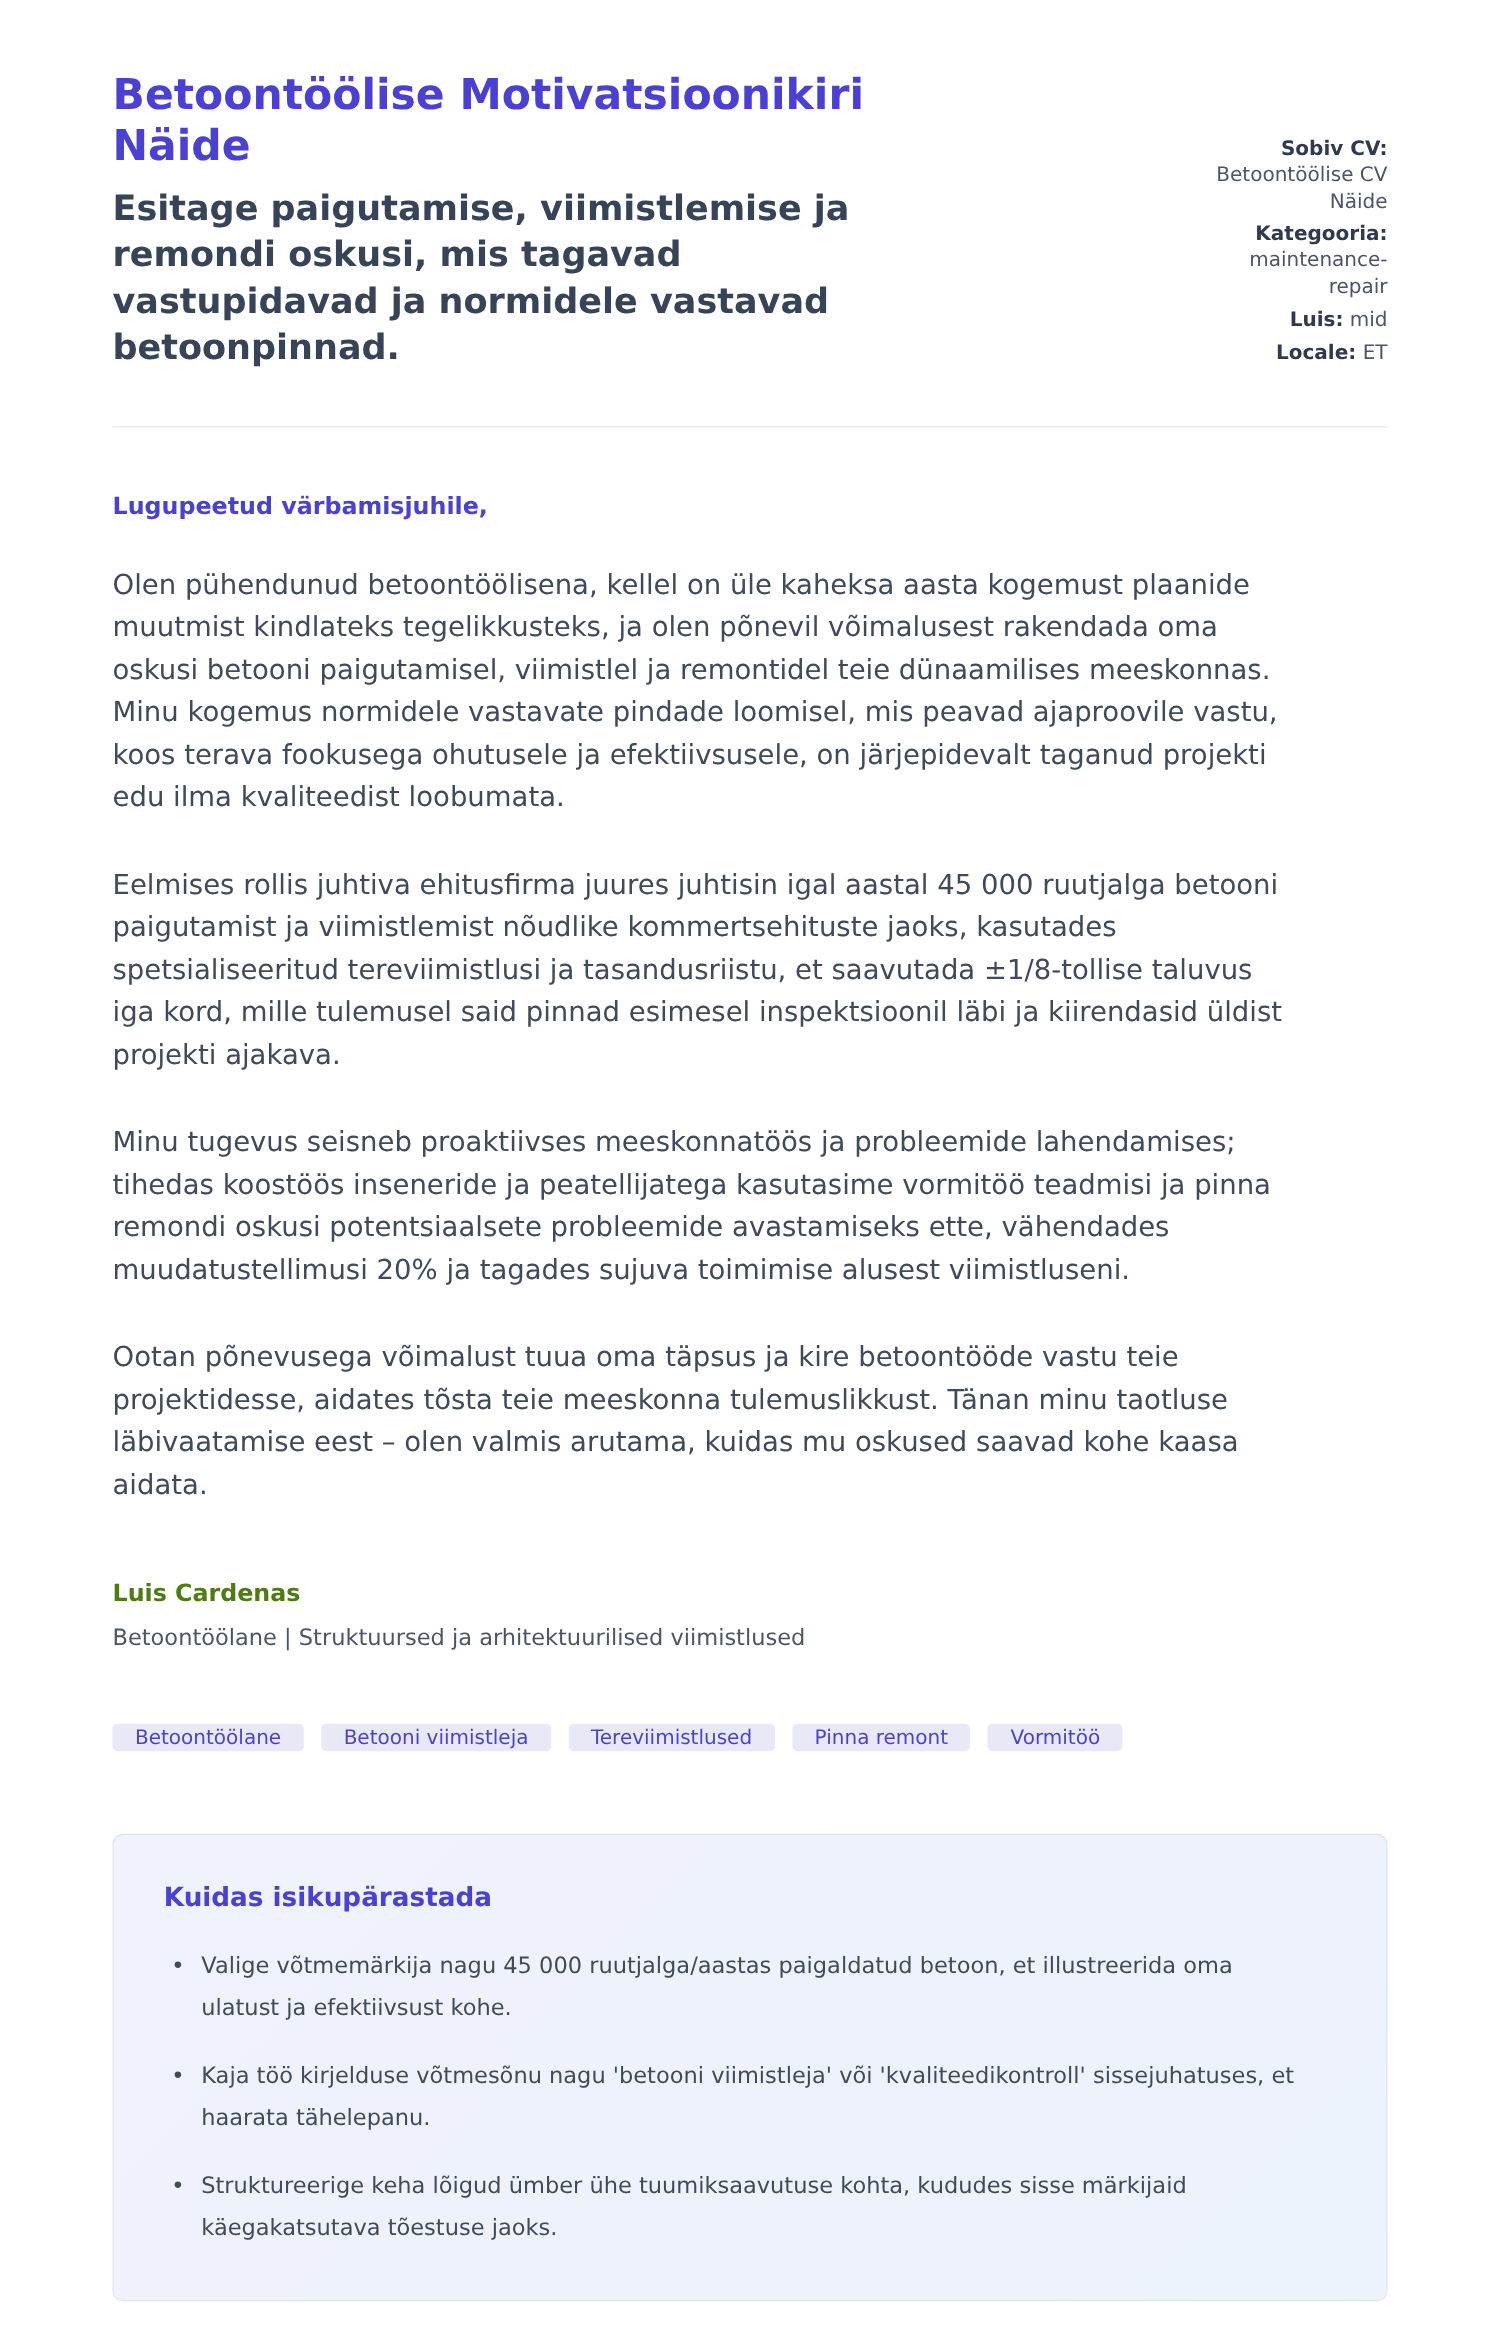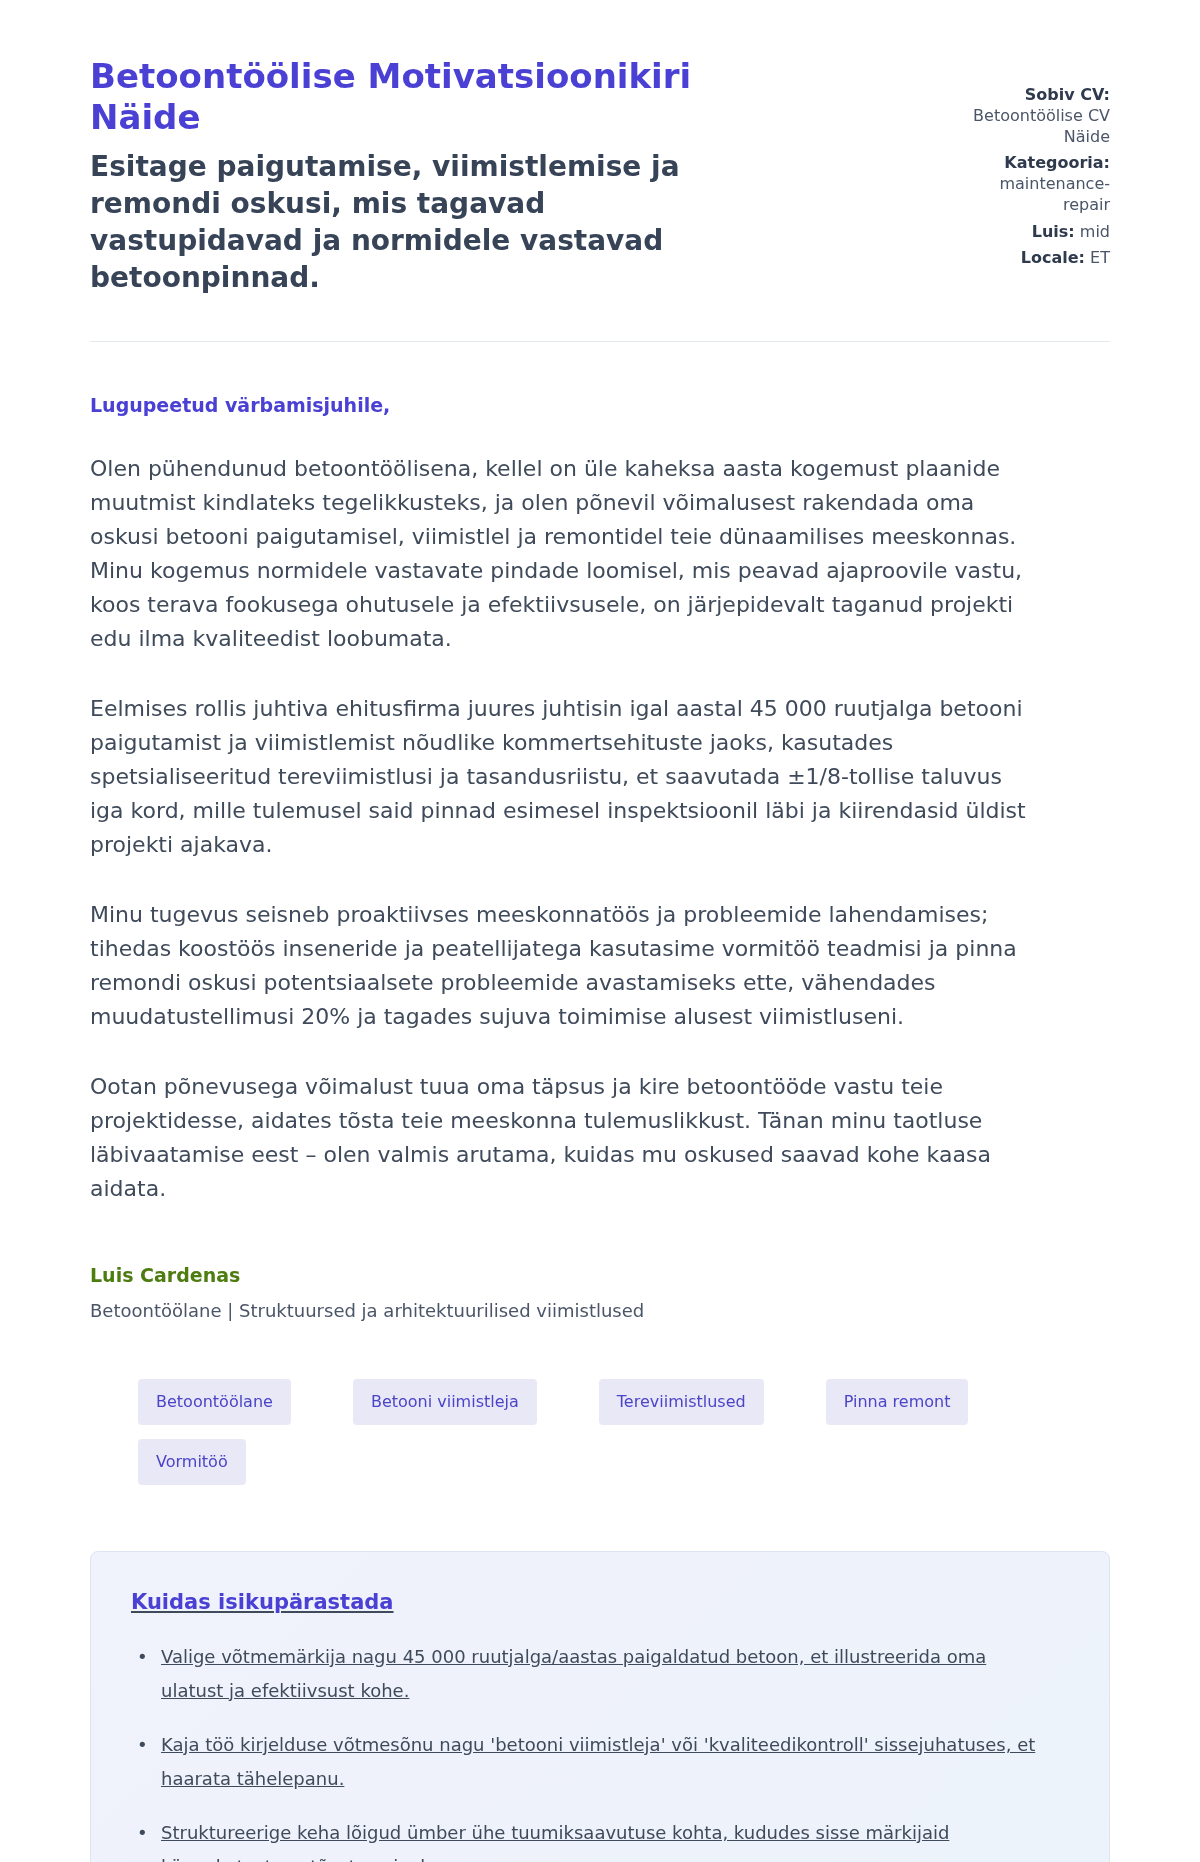--- a/index.html
+++ b/index.html
@@ -25,21 +25,21 @@
   .page{
     width:1020px;
     margin:0 auto;
     padding-top:56px;
     padding-bottom:70px;
   }
   
   .header{
     display:flex;
     justify-content:space-between;
-    align-items:center;
+    align-items:flex-end;
   }
   .header-left{flex:1 1 auto; max-width:760px;}
   h1{
     margin:0 0 10px 0;
     font-size:34px;
     line-height:1.22;
     font-weight:bold;
     color:var(--accent);
     max-width:700px;
   }
@@ -99,33 +99,31 @@
     display:flex;
     flex-wrap:wrap;
     gap:14px;
   }
   .tag{
     display:inline-block;
     background:var(--tag-bg);
     color:var(--tag-text);
     font-size:16px;
     line-height:1;
-    padding:15px 18px;
+    padding:3px 18px;
     border-radius:4px;
     white-space:nowrap;
-    margin-left:48px;
   }
   
   .tips{
     margin-top:66px;
     background:linear-gradient(135deg,#f0f2fc 0%,var(--box-bg) 60%,#ecf3fb 100%);
     border:1px solid var(--box-border);
     border-radius:8px;
     padding:38px 40px 40px 40px;
-    text-decoration:underline;
   }
   .tips h2{
     margin:0 0 26px 0;
     font-size:21px;
     font-weight:bold;
     color:var(--accent);
   }
   .tips ul{
     margin:0;
     padding:0;

